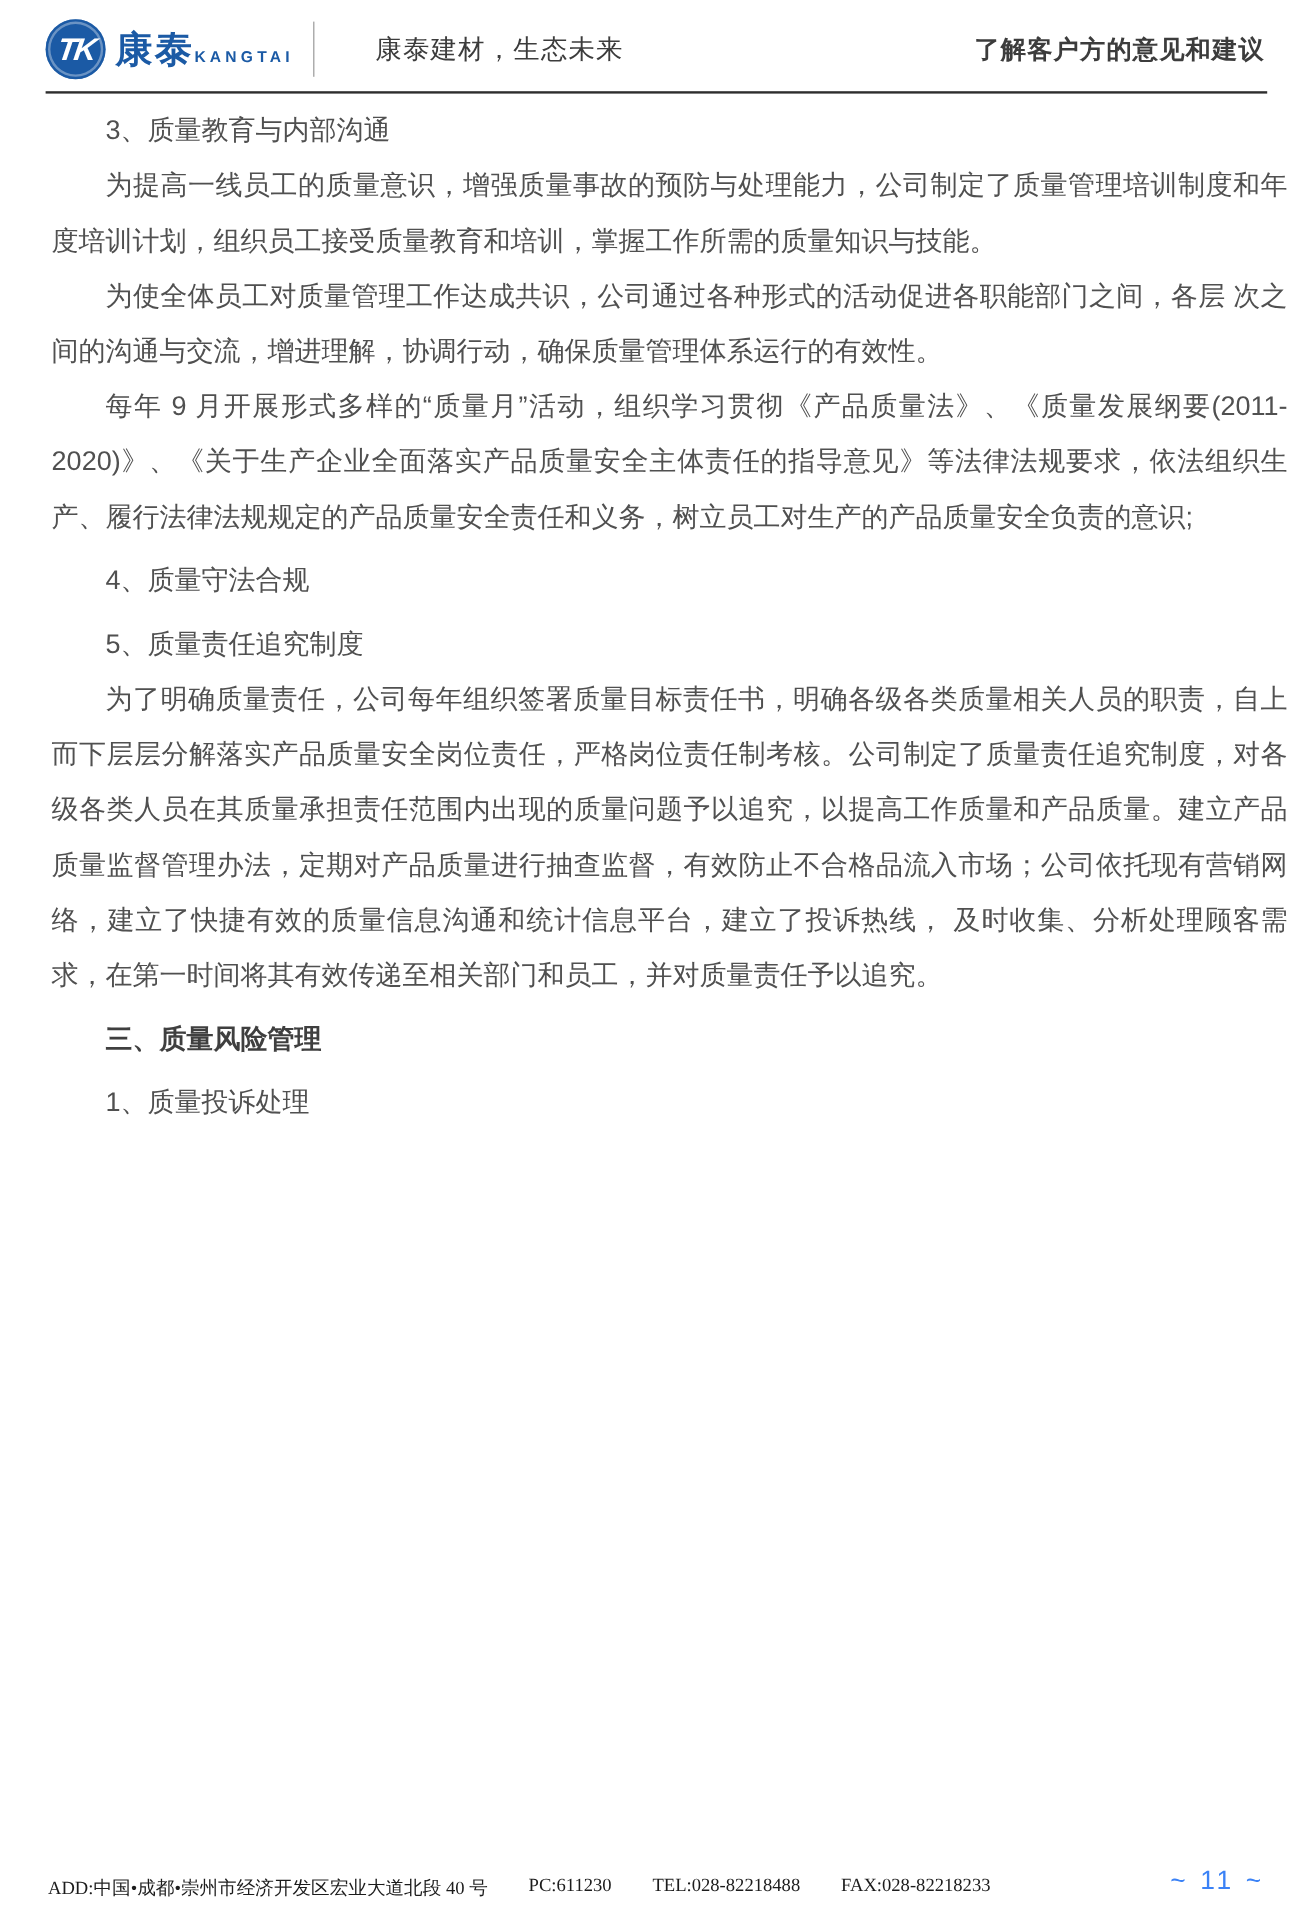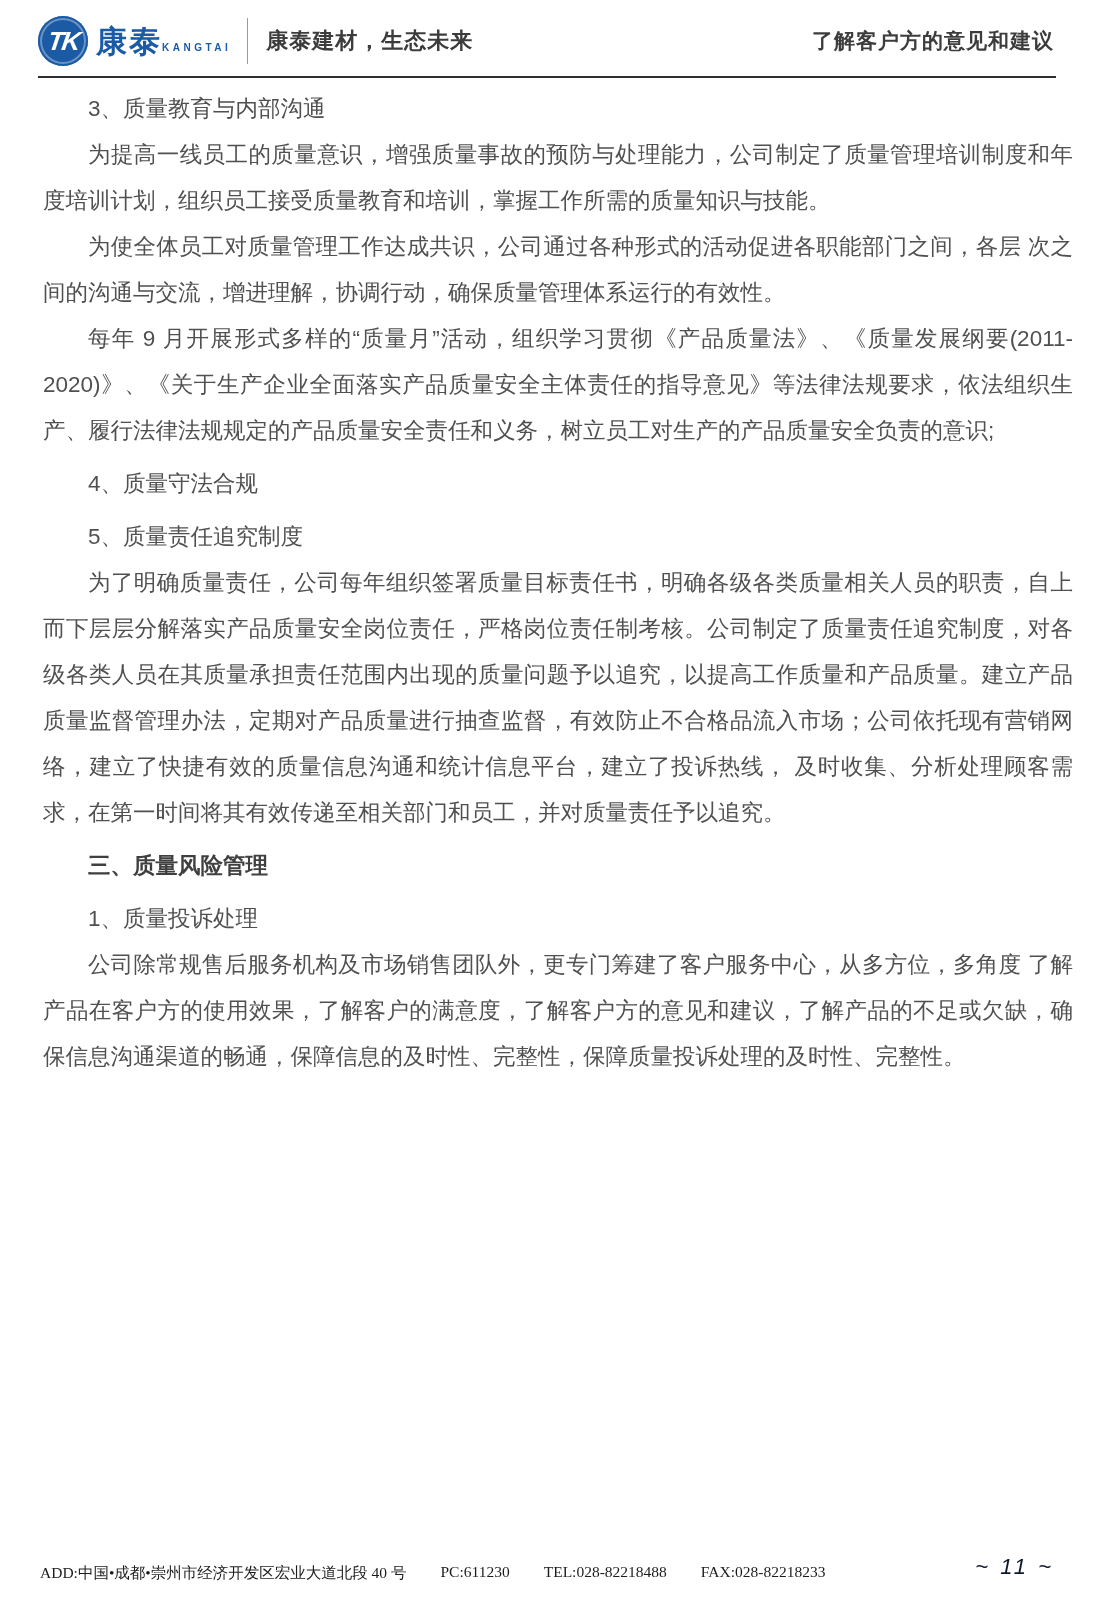--- a/index.html
+++ b/index.html
@@ -22,23 +22,23 @@
     background:#1b5aa5;
     display:flex;align-items:center;justify-content:center;
     box-shadow:inset 0 0 0 2px #1b5aa5, inset 0 0 0 4px rgba(255,255,255,.35);
   }
   .logo-tk{
     color:#ffffff;font-style:italic;font-weight:bold;
     font-size:26px;letter-spacing:-2px;transform:skewX(-8deg);
   }
   .brand-names{display:flex;flex-direction:row;align-items:center;margin-left:8px;}
   .brand-cn{color:#1b5aa5;font-weight:bold;font-size:31px;line-height:1;letter-spacing:2px;}
-  .brand-en{color:#1b5aa5;font-weight:bold;font-size:10px;letter-spacing:3.5px;margin-top:12px;}
+  .brand-en{color:#1b5aa5;font-weight:bold;font-size:13px;letter-spacing:3.5px;margin-top:12px;}
   .brand-divider{width:1px;height:46px;background:#9a9a9a;margin:0 18px 0 16px;}
-  .slogan{font-size:22px;font-weight:bold;color:#3c3c3c;letter-spacing:1px;}
+  .slogan{font-size:22px;font-weight:normal;color:#3c3c3c;letter-spacing:1px;margin-left:33px;}
   .company{font-size:21px;font-weight:bold;color:#3c3c3c;letter-spacing:1px;}
   .header-rule{margin:0 38px;border-top:2px solid #2e2e2e;height:0;}
   
   .doc-body{
     margin:8px 21px 0 43px;
     color:#505050;
     font-size:22.5px;
     line-height:46px;
     text-align:justify;
   }
@@ -50,24 +50,23 @@
   .footer{
     position:absolute;left:40px;right:40px;bottom:16px;
     display:flex;align-items:flex-end;justify-content:space-between;
   }
   .footer-info{
     display:flex;gap:34px;
     font-family:"Liberation Serif","DejaVu Serif",serif;
     font-size:15.5px;color:#1c1c1c;white-space:nowrap;
   }
   .page-number{
-    font-size:22px;color:#0f172a;letter-spacing:3px;
+    font-size:22px;color:#3b82f6;letter-spacing:3px;
     font-family:"Liberation Sans",sans-serif;
     margin-bottom:4px;
-    font-style:italic;
   }
 </style>
 </head>
 <body>
 
 <div class="page">
 
   <div class="header">
     <div class="brand">
       <div class="logo-circle">
@@ -87,21 +86,20 @@
   <main class="doc-body">
       <p class="subheading">3、质量教育与内部沟通</p>
       <p class="para">为提高一线员工的质量意识，增强质量事故的预防与处理能力，公司制定了质量管理培训制度和年度培训计划，组织员工接受质量教育和培训，掌握工作所需的质量知识与技能。</p>
       <p class="para">为使全体员工对质量管理工作达成共识，公司通过各种形式的活动促进各职能部门之间，各层 次之间的沟通与交流，增进理解，协调行动，确保质量管理体系运行的有效性。</p>
       <p class="para">每年 9 月开展形式多样的“质量月”活动，组织学习贯彻《产品质量法》、《质量发展纲要(2011-2020)》、《关于生产企业全面落实产品质量安全主体责任的指导意见》等法律法规要求，依法组织生产、履行法律法规规定的产品质量安全责任和义务，树立员工对生产的产品质量安全负责的意识;</p>
       <p class="subheading">4、质量守法合规</p>
       <p class="subheading">5、质量责任追究制度</p>
       <p class="para">为了明确质量责任，公司每年组织签署质量目标责任书，明确各级各类质量相关人员的职责，自上而下层层分解落实产品质量安全岗位责任，严格岗位责任制考核。公司制定了质量责任追究制度，对各级各类人员在其质量承担责任范围内出现的质量问题予以追究，以提高工作质量和产品质量。建立产品质量监督管理办法，定期对产品质量进行抽查监督，有效防止不合格品流入市场；公司依托现有营销网络，建立了快捷有效的质量信息沟通和统计信息平台，建立了投诉热线， 及时收集、分析处理顾客需求，在第一时间将其有效传递至相关部门和员工，并对质量责任予以追究。</p>
       <p class="section-heading">三、质量风险管理</p>
       <p class="subheading">1、质量投诉处理</p>
-      <p class="para">公司除常规售后服务机构及市场销售团队外，更专门筹建了客户服务中心，从多方位，多角度 了解产品在客户方的使用效果，了解客户的满意度，了解客户方的意见和建议，了解产品的不足或欠缺，确保信息沟通渠道的畅通，保障信息的及时性、完整性，保障质量投诉处理的及时性、完整性。</p>
     </main>
 
   <div class="footer">
     <div class="footer-info">
       <span>ADD:中国•成都•崇州市经济开发区宏业大道北段 40 号</span>
       <span>PC:611230</span>
       <span>TEL:028-82218488</span>
       <span>FAX:028-82218233</span>
     </div>
     <span class="page-number">~ 11 ~</span>

